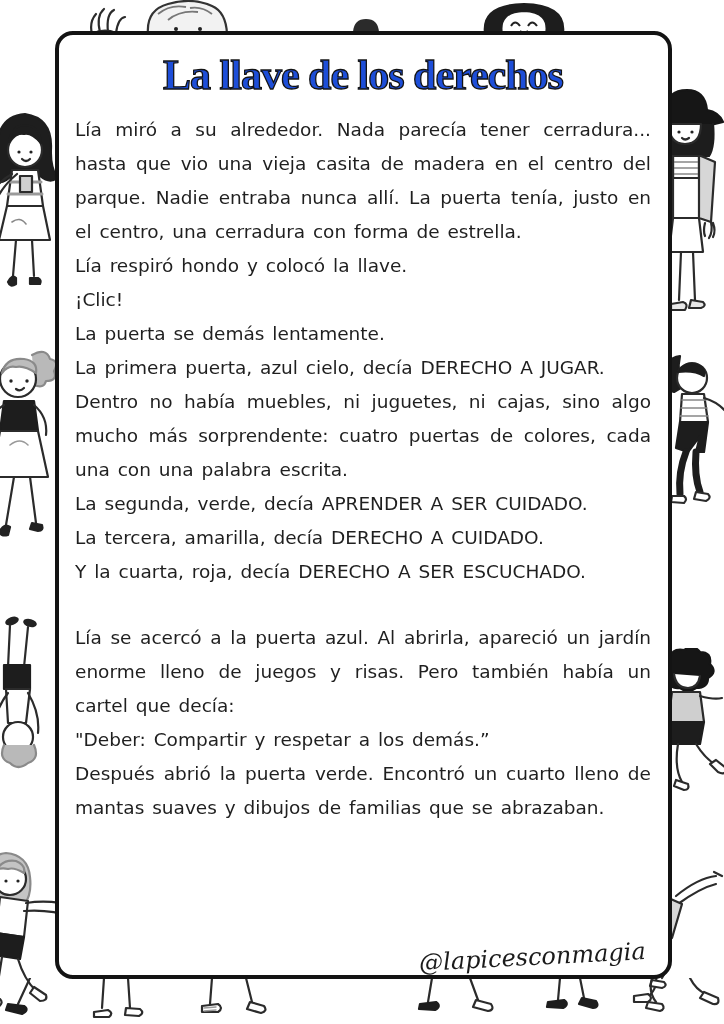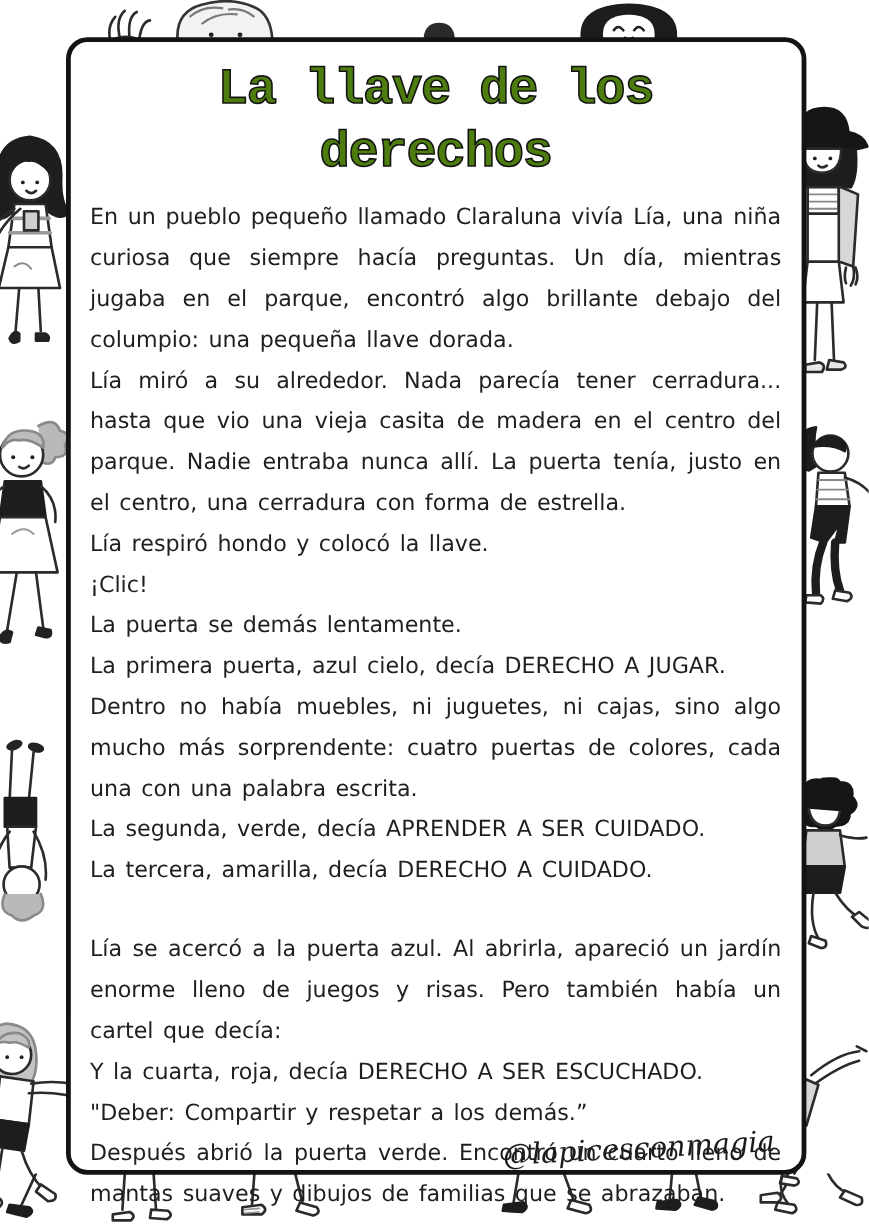--- a/index.html
+++ b/index.html
@@ -5,22 +5,22 @@
   html,body{margin:0;padding:0;background:#fff;}
   .page{position:relative;width:724px;height:1024px;background:#ffffff;overflow:hidden;
         font-family:"DejaVu Sans",sans-serif;}
   
   .deco{position:absolute;z-index:0;pointer-events:none;}
   .deco svg{display:block;}
   
   .card{position:absolute;left:55px;top:31px;width:617px;height:948px;z-index:1;
         background:#ffffff;border:4.5px solid #131313;border-radius:18px;
         box-sizing:border-box;padding:8px 17px 8px 16px;}
-  .title{font-family:Liberation Mono, monospace;font-weight:bold;font-size:42px;line-height:52px;
-         text-align:center;margin:6px 0 12px 0;letter-spacing:-1px;color:#4d7c0f;
+  .title{font-family:Liberation Serif, serif;font-weight:bold;font-size:42px;line-height:52px;
+         text-align:center;margin:6px 0 12px 0;letter-spacing:-1px;color:#1d4ed8;
          -webkit-text-stroke:1.3px #131313;}
   .story{font-size:18.5px;line-height:34px;text-align:justify;color:#1f1f1f;
          word-spacing:2px;}
   .para{margin:0;}
   .para.gap{margin-top:32px;}
   .signature{position:absolute;right:22px;bottom:4px;font-family:"DejaVu Serif",serif;
              font-style:italic;font-size:24px;color:#1b1b1b;transform:rotate(-3deg);}
 </style>
 </head>
 <body>
@@ -231,30 +231,29 @@
         <path d="M652,0 Q648,14 656,24 M690,0 Q696,12 706,16" fill="none"></path>
         <path d="M648,24 l14,2 q4,5 -2,7 l-14,-3 Z"></path>
         <path d="M704,14 l14,6 q2,7 -5,6 l-13,-6 Z"></path>
       </g>
     </svg>
   </div>
 
   <div class="card">
     <h1 class="title">La llave de los derechos</h1>
     <div class="story">
-        <p class="para">En un pueblo pequeño llamado Claraluna vivía Lía, una niña curiosa que siempre hacía preguntas. Un día, mientras jugaba en el parque, encontró algo brillante debajo del columpio: una pequeña llave dorada.</p>
         <p class="para">Lía miró a su alrededor. Nada parecía tener cerradura... hasta que vio una vieja casita de madera en el centro del parque. Nadie entraba nunca allí. La puerta tenía, justo en el centro, una cerradura con forma de estrella.</p>
         <p class="para">Lía respiró hondo y colocó la llave.</p>
         <p class="para">¡Clic!</p>
         <p class="para">La puerta se demás lentamente.</p>
         <p class="para">La primera puerta, azul cielo, decía DERECHO A JUGAR.</p>
         <p class="para">Dentro no había muebles, ni juguetes, ni cajas, sino algo mucho más sorprendente: cuatro puertas de colores, cada una con una palabra escrita.</p>
         <p class="para">La segunda, verde, decía APRENDER A SER CUIDADO.</p>
         <p class="para">La tercera, amarilla, decía DERECHO A CUIDADO.</p>
+        <p class="para">Y la cuarta, roja, decía DERECHO A SER ESCUCHADO.</p>
         <p class="para gap">Lía se acercó a la puerta azul. Al abrirla, apareció un jardín enorme lleno de juegos y risas. Pero también había un cartel que decía:</p>
-        <p class="para">Y la cuarta, roja, decía DERECHO A SER ESCUCHADO.</p>
         <p class="para">"Deber: Compartir y respetar a los demás.”</p>
         <p class="para">Después abrió la puerta verde. Encontró un cuarto lleno de mantas suaves y dibujos de familias que se abrazaban.</p>
       </div>
     <div class="signature">@lapicesconmagia</div>
   </div>
 
 </div>
 
 </body></html>

